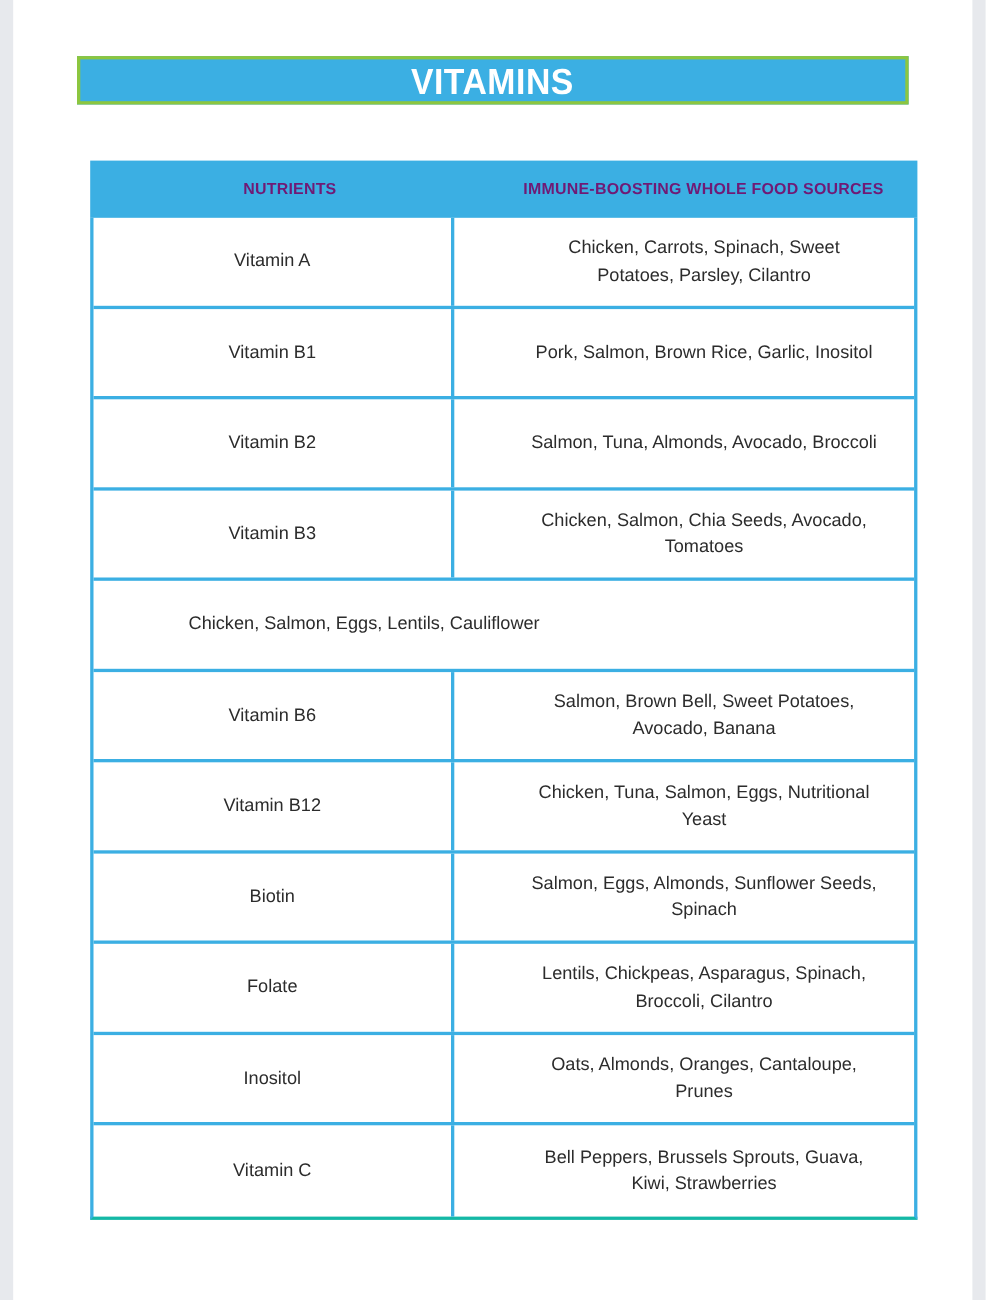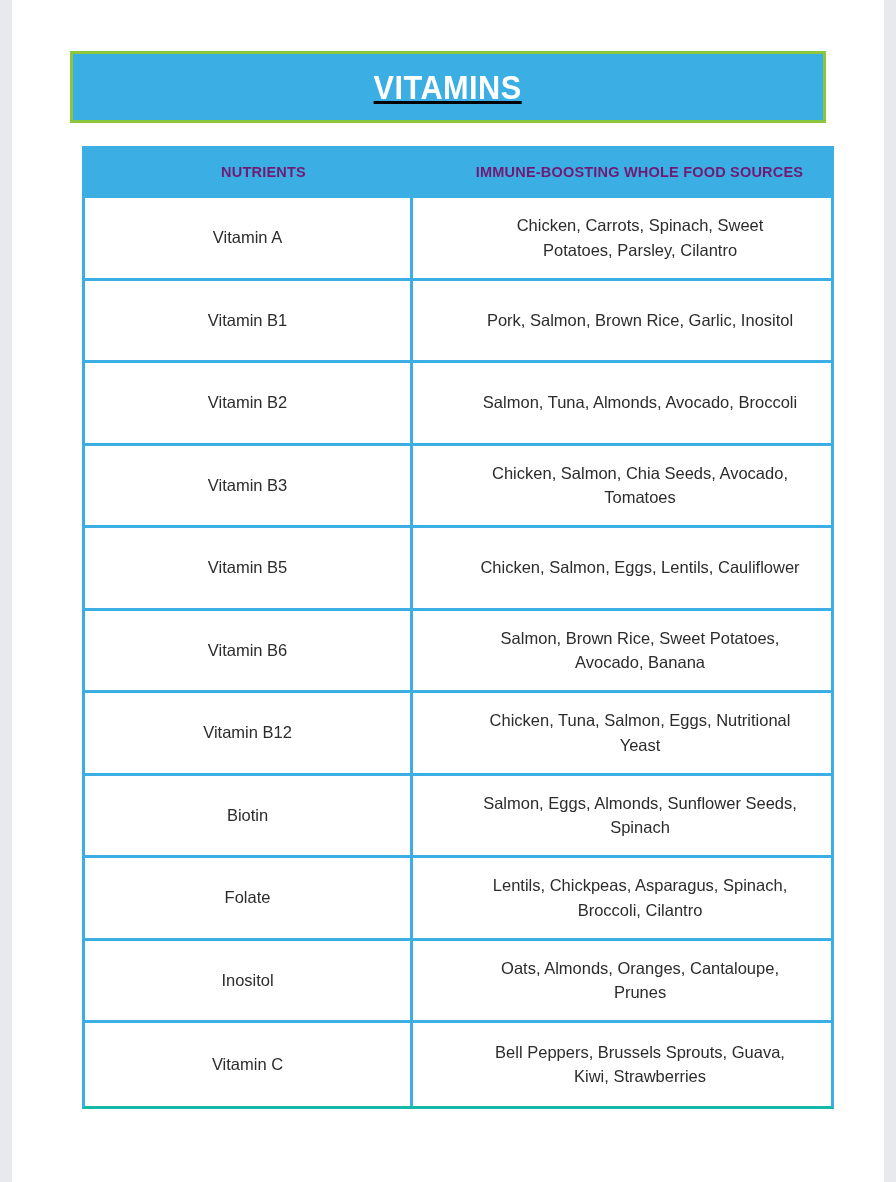--- a/index.html
+++ b/index.html
@@ -22,28 +22,27 @@
     height: 1182px;
     background: #ffffff;
   }
 
   
   .title-banner {
     position: absolute;
     left: 58px;
     top: 51px;
     width: 756px;
-    height: 72px;
+    height: 44px;
     box-sizing: border-box;
     background: #3bafe3;
     border: 3px solid #8cc63f;
     display: flex;
     align-items: center;
     justify-content: center;
-    text-decoration: underline;
   }
   .title-text {
     color: #ffffff;
     font-size: 33px;
     font-weight: bold;
     letter-spacing: 0.5px;
     line-height: 1;
     text-align: center;
     transform: scaleX(0.93);
     white-space: nowrap;
@@ -170,34 +169,31 @@
       <div class="row">
         <div class="cell col-a">
           <div class="cell-inner">Vitamin B3</div>
         </div>
         <div class="cell col-b">
           <div class="cell-inner">Chicken, Salmon, Chia Seeds, Avocado, Tomatoes</div>
         </div>
       </div>
 
       <div class="row">
-        <div class="cell col-a">
-          <div class="cell-inner">Vitamin B5</div>
-        </div>
         <div class="cell col-b">
           <div class="cell-inner">Chicken, Salmon, Eggs, Lentils, Cauliflower</div>
         </div>
       </div>
 
       <div class="row">
         <div class="cell col-a">
           <div class="cell-inner">Vitamin B6</div>
         </div>
         <div class="cell col-b">
-          <div class="cell-inner">Salmon, Brown Rice, Sweet Potatoes, Avocado, Banana</div>
+          <div class="cell-inner">Salmon, Brown Bell, Sweet Potatoes, Avocado, Banana</div>
         </div>
       </div>
 
       <div class="row">
         <div class="cell col-a">
           <div class="cell-inner">Vitamin B12</div>
         </div>
         <div class="cell col-b">
           <div class="cell-inner">Chicken, Tuna, Salmon, Eggs, Nutritional Yeast</div>
         </div>

